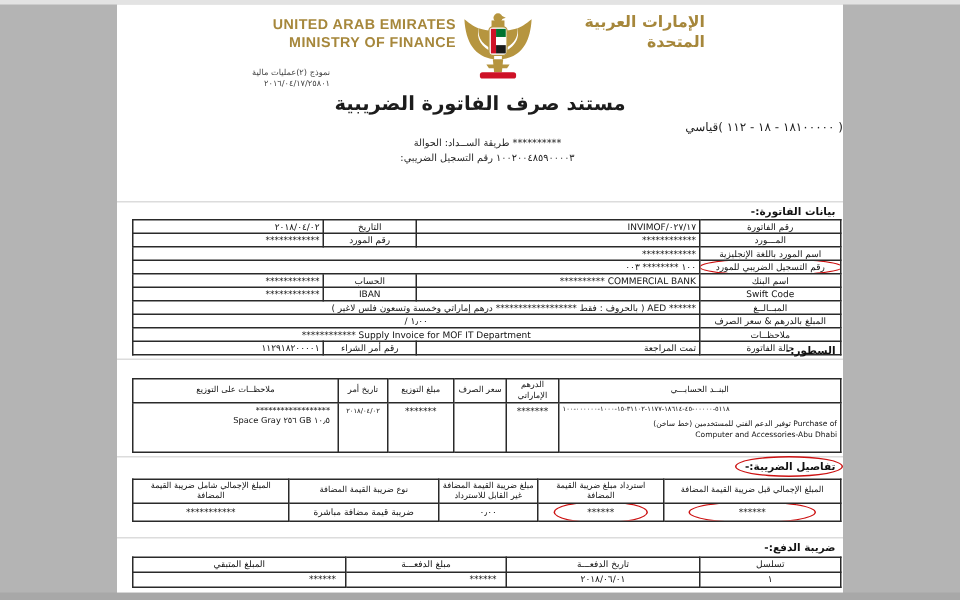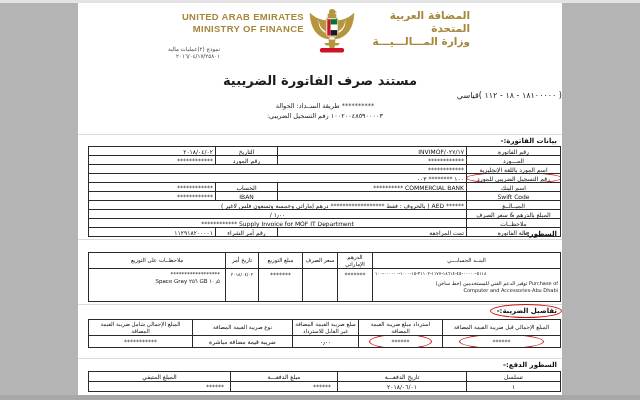--- a/index.html
+++ b/index.html
@@ -18,21 +18,21 @@
              letter-spacing:.3px; font-family:"Liberation Sans", sans-serif; }
   .emblem { position:absolute; left:228px; top:2px; width:52px; height:50px; }
   .ar-name { position:absolute; left:274px; top:6px; width:118px; text-align:right;
              direction:rtl; color:#a6873b; font-weight:bold; font-size:10.5px; line-height:13px; }
   .form-meta { position:absolute; left:72px; top:43px; width:70px; text-align:right;
                font-size:5.5px; line-height:7px; color:#444; direction:rtl; }
 
   
   .title-block { position:absolute; left:0; top:58px; width:484px; text-align:center; color:#1c1c1c; }
   .t-en { font-family:"Liberation Serif","DejaVu Serif",serif; font-size:11px; }
-  .t-ar { font-size:13px; font-weight:bold; margin-top:12px; }
+  .t-ar { font-size:13px; font-weight:bold; margin-top:1px; }
   .t-std { font-size:8px; margin-top:3px;text-align:right; }
   .t-line { font-size:6.5px; margin-top:2px;padding-left:10px; }
   .ltr { direction:ltr; unicode-bidi:isolate; }
   .rtl { direction:rtl; unicode-bidi:isolate; }
 
   .hr { position:absolute; left:0; width:484px; height:1px; background:#dcdcdc; }
   .sec { position:absolute; left:0; width:482px; text-align:right; padding-right:3px;
          font-size:7px; font-weight:bold; direction:rtl; color:#111; }
 
   
@@ -86,22 +86,21 @@
       </g>
       <rect x="23" y="15" width="14" height="22" rx="3" fill="#ffffff" stroke="#b6953f" stroke-width="1"></rect>
       <rect x="24.5" y="16.5" width="4" height="19" fill="#ce1126"></rect>
       <rect x="28.5" y="16.5" width="7.5" height="6.3" fill="#00732f"></rect>
       <rect x="28.5" y="22.8" width="7.5" height="6.3" fill="#ffffff"></rect>
       <rect x="28.5" y="29.1" width="7.5" height="6.4" fill="#1a1a1a"></rect>
       <rect x="16" y="50" width="28" height="5" rx="2" fill="#ce1126"></rect>
     </svg>
 
     <div class="ar-name">
-      <div>المضافة العربية المتحدة</div>
-      <div>وزارة المـــالـــيـــة</div>
+      <div>الإمارات العربية المتحدة</div>
     </div>
 
     <div class="form-meta">
       <div>نموذج (٢)عمليات مالية</div>
       <div class="ltr">٢٠١٦/٠٤/١٧/٢٥٨٠١</div>
     </div>
 
     <div class="title-block">
       <div class="t-ar">مستند صرف الفاتورة الضريبية</div>
       <div class="t-std">
@@ -257,21 +256,21 @@
         </td>
         <td class="cen rel">
           <span>******</span>
           <div class="oval" style="left:16px; right:16px; top:-2px; bottom:-2px"></div>
         </td>
       </tr>
     </tbody>
       </table>
 
     <div class="hr" style="top:355px"></div>
-    <div class="sec" style="top:358px">السطور الدفع:-</div>
+    <div class="sec" style="top:358px">ضريبة الدفع:-</div>
 
     <table class="sched-table" style="left:10px; top:368px; width:472px">
       <colgroup>
           <col style="width:142px">
           <col style="width:107px">
           <col style="width:129px">
           <col style="width:94px">
         </colgroup>
       <tbody>
           <tr style="height:10px">

